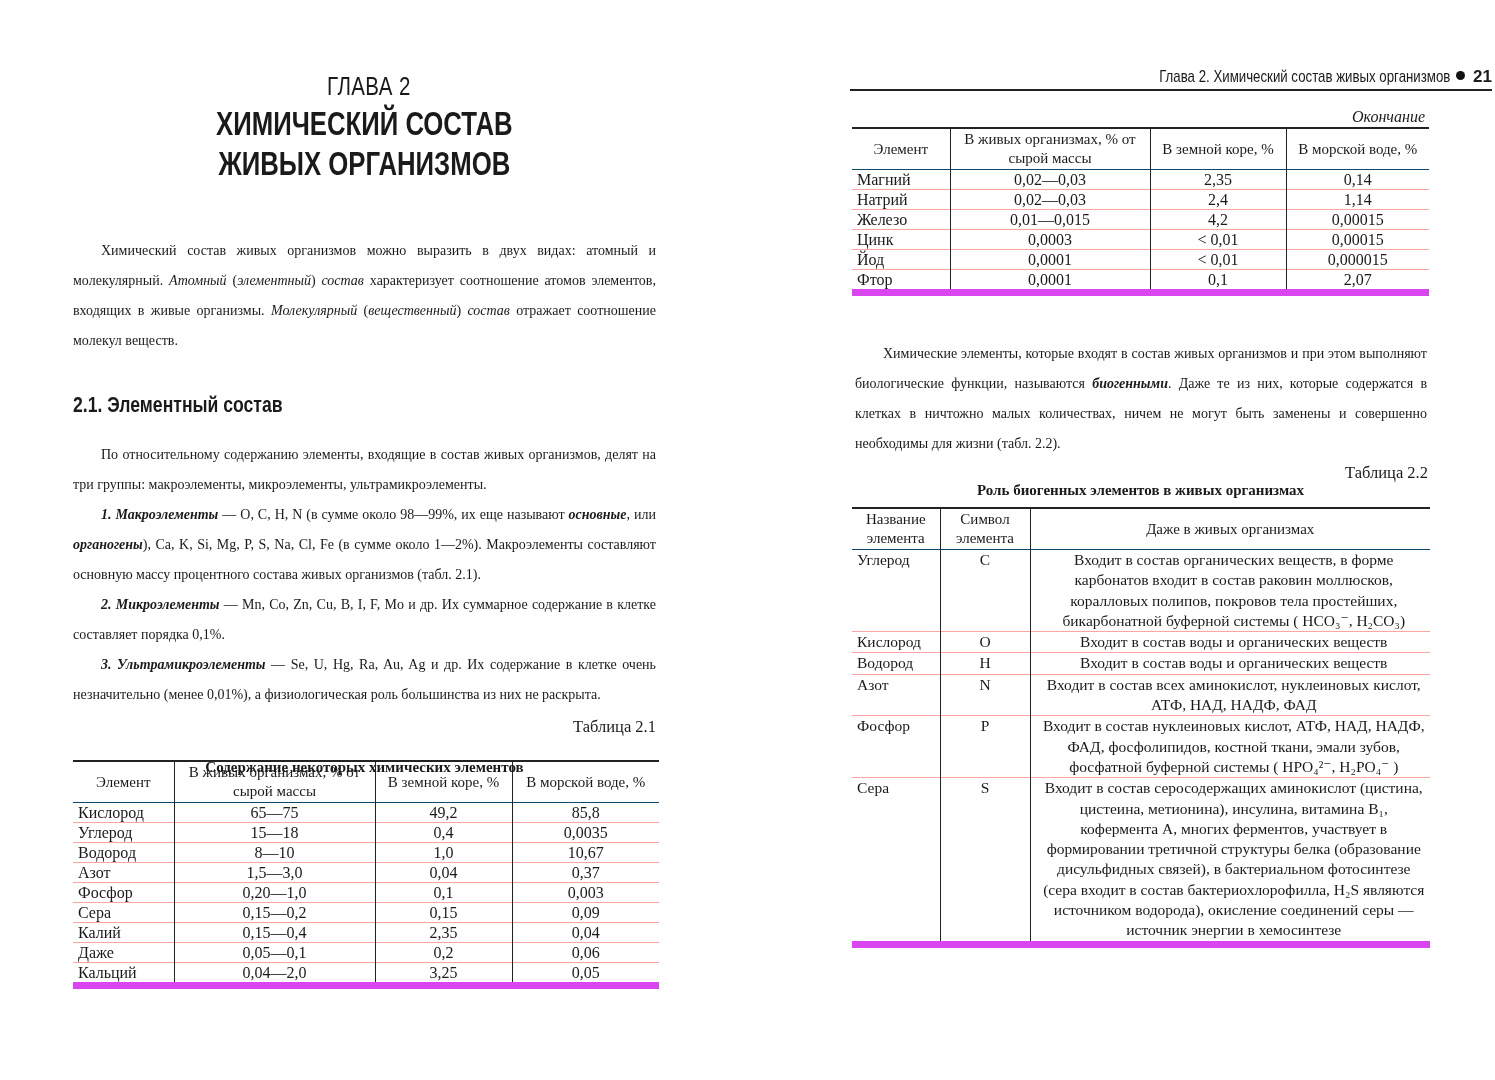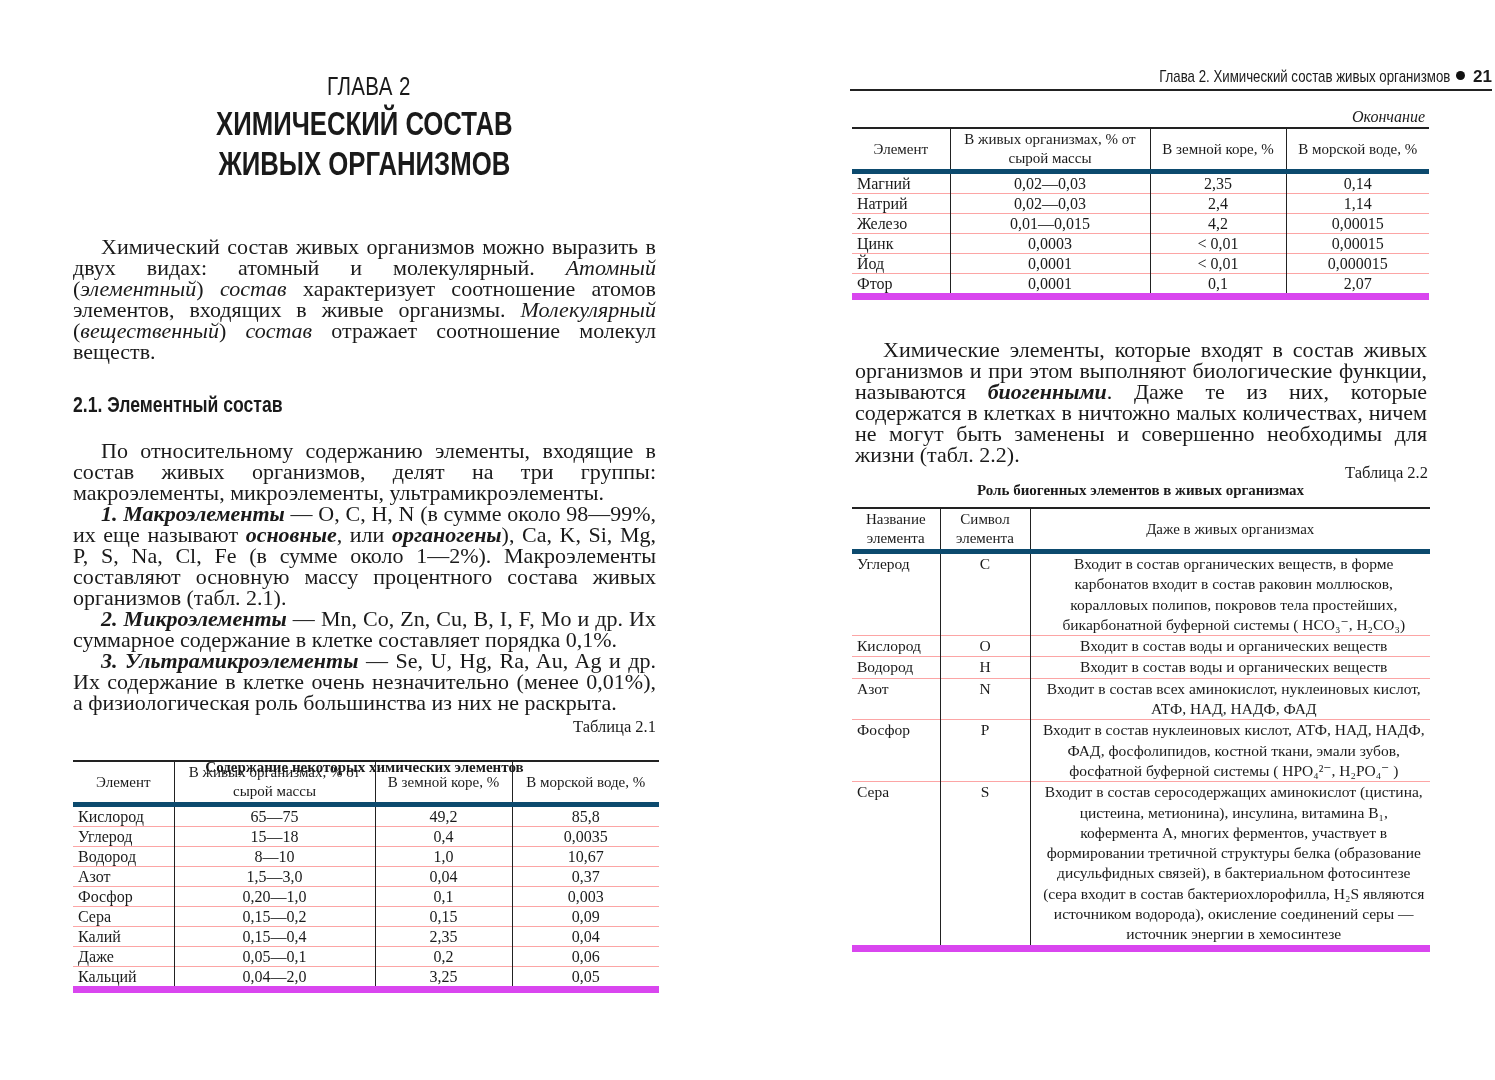--- a/index.html
+++ b/index.html
@@ -10,41 +10,41 @@
   #right-page { left: 760px; width: 735px; }
 
   
   .chapter-num { position: absolute; left: 0; width: 740px; top: 72px; text-align: center;
                  font-family: "Liberation Sans", "DejaVu Sans", sans-serif; font-size: 25px;
                  letter-spacing: 0.5px; transform: scaleX(0.82); transform-origin: 364px 0; }
   .chapter-title { position: absolute; left: 0; width: 730px; top: 104px; text-align: center;
                    font-family: "Liberation Sans", "DejaVu Sans", sans-serif; font-weight: bold;
                    font-size: 33px; line-height: 40px; transform: scaleX(0.78); transform-origin: 362px 0; }
 
-  .para { position: absolute; font-size: 22px; line-height: 21px; text-align: justify; }
+  .para { position: absolute; font-size: 14px; line-height: 30px; text-align: justify; }
   .para p { margin: 0; text-indent: 28px; }
   .para i { font-style: italic; }
   .para b { font-weight: bold; }
 
   #intro { left: 73px; width: 583px; top: 236px; }
   .section-heading { position: absolute; left: 73px; top: 392px;
                      font-family: "Liberation Sans", "DejaVu Sans", sans-serif; font-weight: bold;
                      font-size: 22px; transform: scaleX(0.8); transform-origin: 0 0; white-space: nowrap; }
   #groups { left: 73px; width: 583px; top: 440px; }
 
   .table-label { position: absolute; font-size: 16.5px; text-align: right; }
   .table-title { position: absolute; font-size: 15px; font-weight: bold; text-align: center; }
 
   table.data { position: absolute; border-collapse: collapse; font-size: 16px; }
   table.data th { font-weight: normal; font-size: 15px; line-height: 19px; padding: 0 3px; vertical-align: middle; }
   table.data td { padding: 0 5px; line-height: 19px; height: 19px; }
   table.data th, table.data td { border-left: 1px solid #222; border-right: 1px solid #222; }
   table.data th:first-child, table.data td:first-child { border-left: none; }
   table.data th:last-child, table.data td:last-child { border-right: none; }
-  table.data thead tr { border-top: 2px solid #222; border-bottom: 5px solid #0c4a6e; }
+  table.data thead tr { border-top: 2px solid #222; border-bottom: 1px solid #0c4a6e; }
   table.data tbody tr { border-bottom: 1px solid #fca5a5; }
   table.data tbody tr:last-child { border-bottom: 7px solid #d946ef; }
   table.data td.num { text-align: center; }
 
   #t21-label { left: 560px; width: 96px; top: 717px; }
   #t21-title { left: 73px; width: 583px; top: 735px; margin-top: 24px; }
   #table21 { left: 73px; width: 586px; top: 760px; }
   #table21 th { height: 40px; }
 
   

